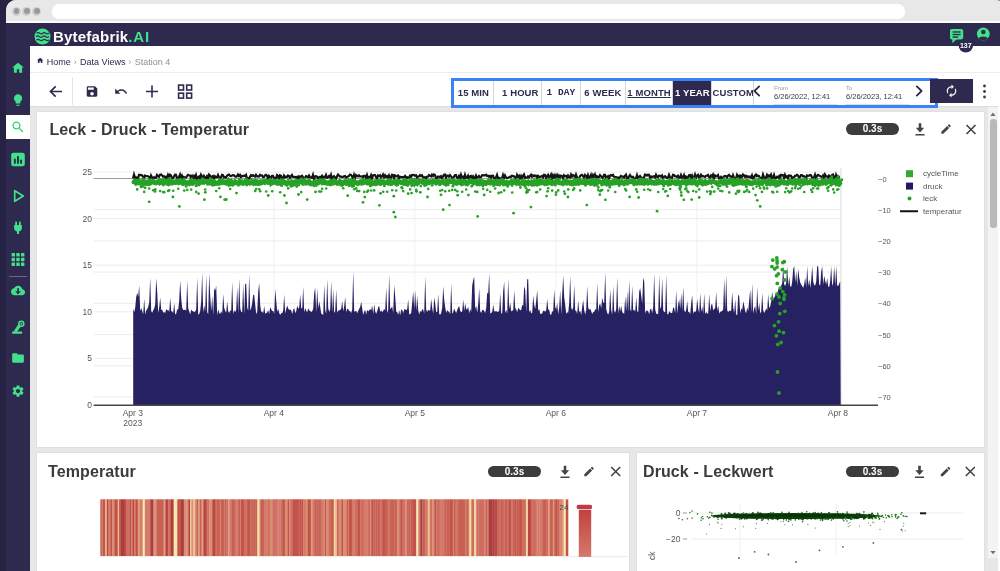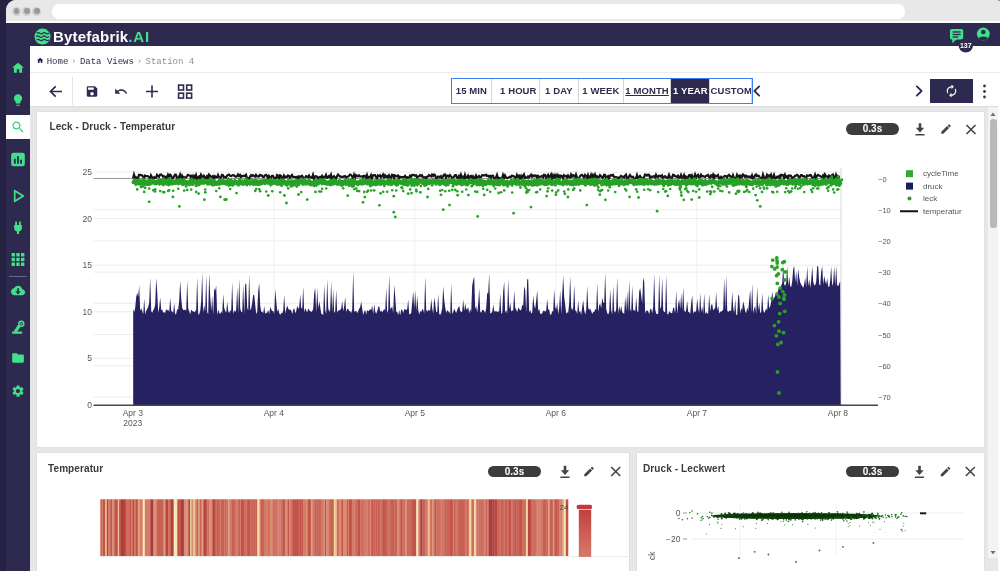--- a/index.html
+++ b/index.html
@@ -10,33 +10,33 @@
   .cdot{width:9px;height:9px;border-radius:50%;background:#cfcfcf;top:6.5px;}
   .cdot:after{content:"";position:absolute;left:1.6px;top:1.6px;width:5.8px;height:5.8px;border-radius:50%;background:#999;}
   .urlbar{left:46px;top:4px;width:853px;height:14.5px;background:#fff;border-radius:7px;}
   .header{left:0;top:22.5px;width:1000px;height:23.3px;background:#2e2a4f;}
   .logotxt{left:47px;top:27.5px;font-size:15px;font-weight:bold;color:#fff;letter-spacing:.2px;}
   .logotxt .ai{color:#43e08b;letter-spacing:.8px;}
   .sidebar{left:0;top:45.8px;width:24px;height:525.2px;background:#2e2a4f;}
   .sbsel{left:0;top:115px;width:24px;height:24px;background:#fff;}
   .sbdiv{left:3px;top:276px;width:18px;height:1px;background:#6b6683;}
   .bcrow{left:24px;top:45.8px;width:976px;height:26.2px;background:#fff;}
-  .bc{top:56.5px;font-size:9px;color:#2e2a4f;font-family:Liberation Mono, monospace;}
+  .bc{top:56.5px;font-size:9px;color:#2e2a4f;}
   .bcsep{color:#9a9a9a;font-size:8.5px;margin:0 3.5px 0 3px;}
   .bcgray{color:#8f8f8f;}
   .toolbar{left:24px;top:72px;width:976px;height:33px;background:#fff;border-top:1px solid #ececec;border-bottom:1px solid #dcdcdc;}
   .tbdiv{left:66px;top:77px;width:1px;height:28px;background:#e4e4e4;}
-  .btngroup{left:445px;top:78px;height:24px;border:1px solid #3b82f6;background:#fff;}
+  .btngroup{left:445px;top:78px;height:24px;border:3px solid #3b82f6;background:#fff;}
   .tbtn{float:left;height:24px;line-height:24px;text-align:center;font-size:9.5px;font-weight:bold;color:#2e2a4f;border-right:1px solid #d6d6d6;letter-spacing:.1px;white-space:nowrap;overflow:hidden;}
   .tbtn.sel{background:#2e2a4f;color:#fff;}
   .dtlabel{font-size:6px;color:#9a9a9a;}
   .dtval{font-size:7.5px;color:#3a3a3a;white-space:nowrap;}
   .refreshbtn{left:923.5px;top:79px;width:43.5px;height:24px;background:#2e2a4f;}
   .panel{background:#fff;border:1px solid #e0e0e0;box-sizing:border-box;}
-  .ptitle{font-size:10px;font-weight:bold;color:#3b3b3b;letter-spacing:.1px;}
+  .ptitle{font-size:16px;font-weight:bold;color:#3b3b3b;letter-spacing:.1px;}
   .pill{background:#3c3c3c;border-radius:6px;color:#fff;font-size:10px;font-weight:bold;text-align:center;line-height:11.5px;height:11.5px;}
   .axlbl{font-size:8.5px;color:#565656;}
   .scroll-track{left:982px;top:107px;width:10px;height:451px;background:#f3f3f3;}
   .scroll-thumb{left:983.5px;top:119px;width:7px;height:109px;background:#b9b9b9;border-radius:3px;}
   .whiteedge{left:992px;top:106px;width:8px;height:465px;background:#fdfdfd;}
 </style>
 </head>
 <body>
 <div id="app">
 
@@ -54,25 +54,33 @@
   <div class="abs sbdiv"></div>
 
   <div class="abs bcrow"></div>
   <div class="abs bc" style="left:40.7px;">Home<span class="bcsep">›</span>Data Views<span class="bcsep">›</span><span class="bcgray">Station 4</span></div>
 
   <div class="abs toolbar"></div>
   <div class="abs tbdiv"></div>
   <div class="abs btngroup">
     <div class="tbtn" style="width:38.8px;">15 MIN</div>
     <div class="tbtn" style="width:41px;margin-left:6px;">1 HOUR</div>
-    <div class="tbtn" style="width:38.2px;">1 DAY</div>
-    <div class="tbtn" style="width:43.8px;">1 WEEK</div>
+    <div class="tbtn" style="width:38.2px;font-family:Liberation Mono, monospace;">1 DAY</div>
+    <div class="tbtn" style="width:43.8px;">6 WEEK</div>
     <div class="tbtn" style="width:46.6px;text-decoration:underline;">1 MONTH</div>
     <div class="tbtn sel" style="width:38.1px;">1 YEAR</div>
     <div class="tbtn" style="width:41px;">CUSTOM</div>
+    <div style="float:left;width:181px;height:24px;position:relative;">
+      <div class="abs dtlabel" style="left:19.5px;top:4px;">From</div>
+      <div class="abs dtval" style="left:19.5px;top:11px;">6/26/2022, 12:41</div>
+      <div class="abs" style="left:18.5px;top:22.5px;width:64px;height:1px;background:#dedede;"></div>
+      <div class="abs dtlabel" style="left:91.5px;top:4px;">To</div>
+      <div class="abs dtval" style="left:91.5px;top:11px;">6/26/2023, 12:41</div>
+      <div class="abs" style="left:90.5px;top:22.5px;width:64px;height:1px;background:#dedede;"></div>
+    </div>
   </div>
   <div class="abs refreshbtn"></div>
 
   <div class="abs panel" style="left:30px;top:111px;width:949px;height:337px;"></div>
   <div class="abs panel" style="left:30px;top:451.5px;width:594px;height:119.5px;border-bottom:none;"></div>
   <div class="abs panel" style="left:630px;top:451.5px;width:349px;height:119.5px;border-bottom:none;"></div>
 
   <div class="abs scroll-track"></div>
   <div class="abs whiteedge"></div>
   <div class="abs scroll-thumb"></div>

